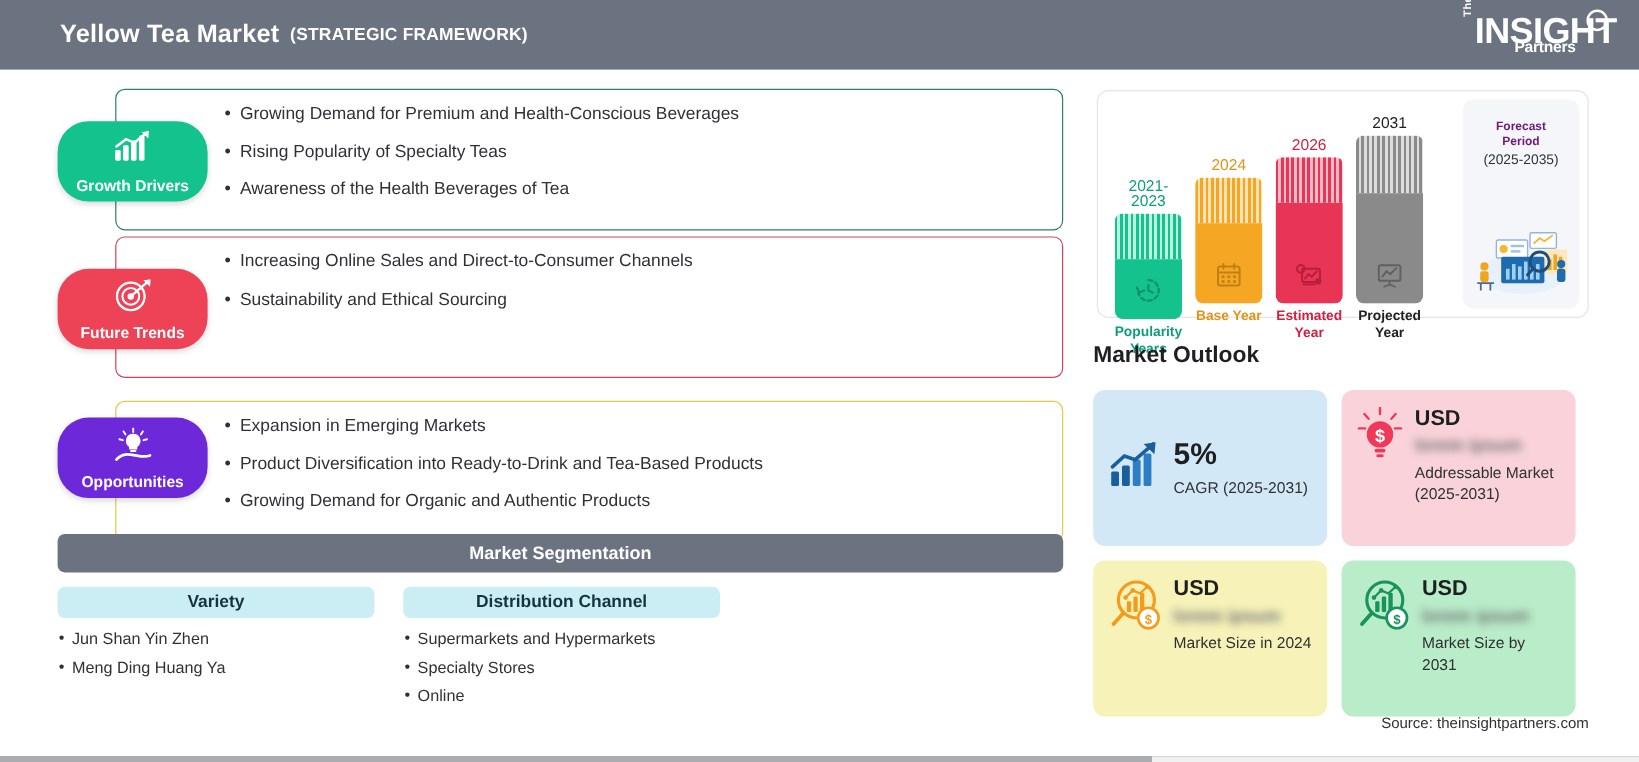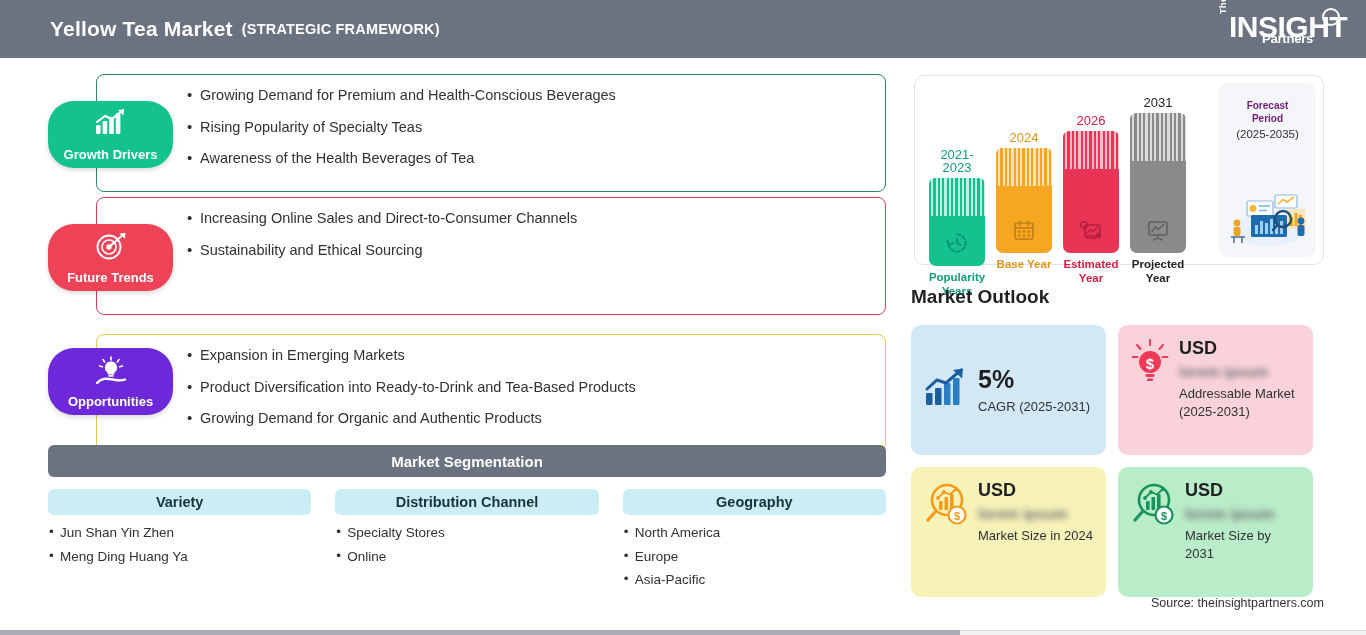--- a/index.html
+++ b/index.html
@@ -205,30 +205,23 @@
       <div class="seg-col">
         <div class="seg-title">Variety</div>
         <ul class="seg-list">
           <li>Jun Shan Yin Zhen</li>
           <li>Meng Ding Huang Ya</li>
         </ul>
       </div>
       <div class="seg-col">
         <div class="seg-title">Distribution Channel</div>
         <ul class="seg-list">
+          <li>Supermarkets and Hypermarkets</li>
           <li>Specialty Stores</li>
           <li>Online</li>
-        </ul>
-      </div>
-      <div class="seg-col">
-        <div class="seg-title">Geography</div>
-        <ul class="seg-list">
-          <li>North America</li>
-          <li>Europe</li>
-          <li>Asia-Pacific</li>
         </ul>
       </div>
     </div>
   </div>
 
   <div class="right">
 
     <div class="timeline">
       <div class="bars">
 

